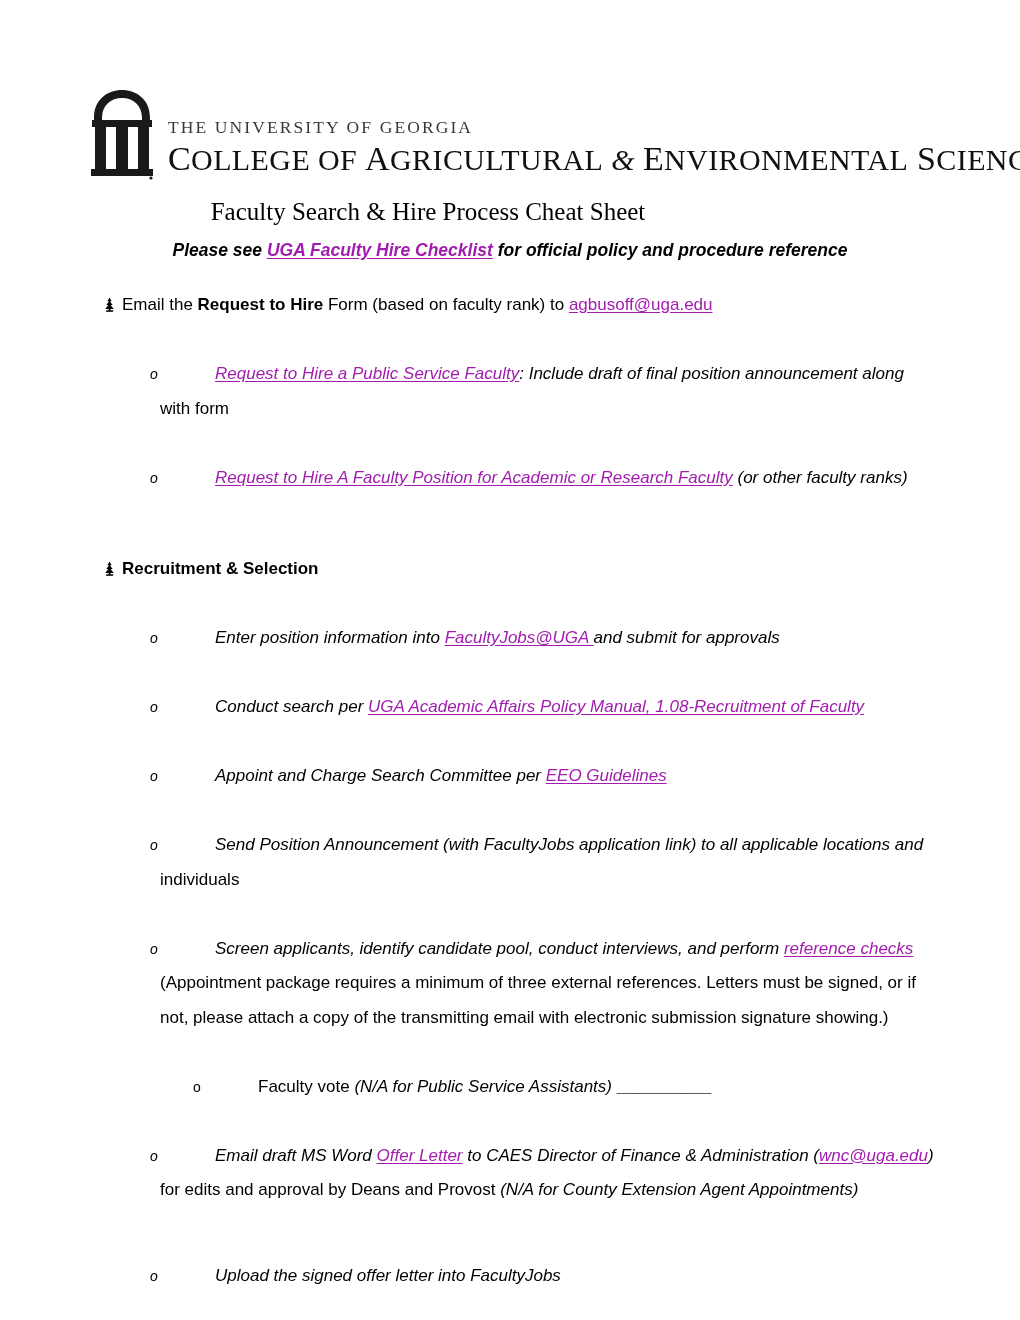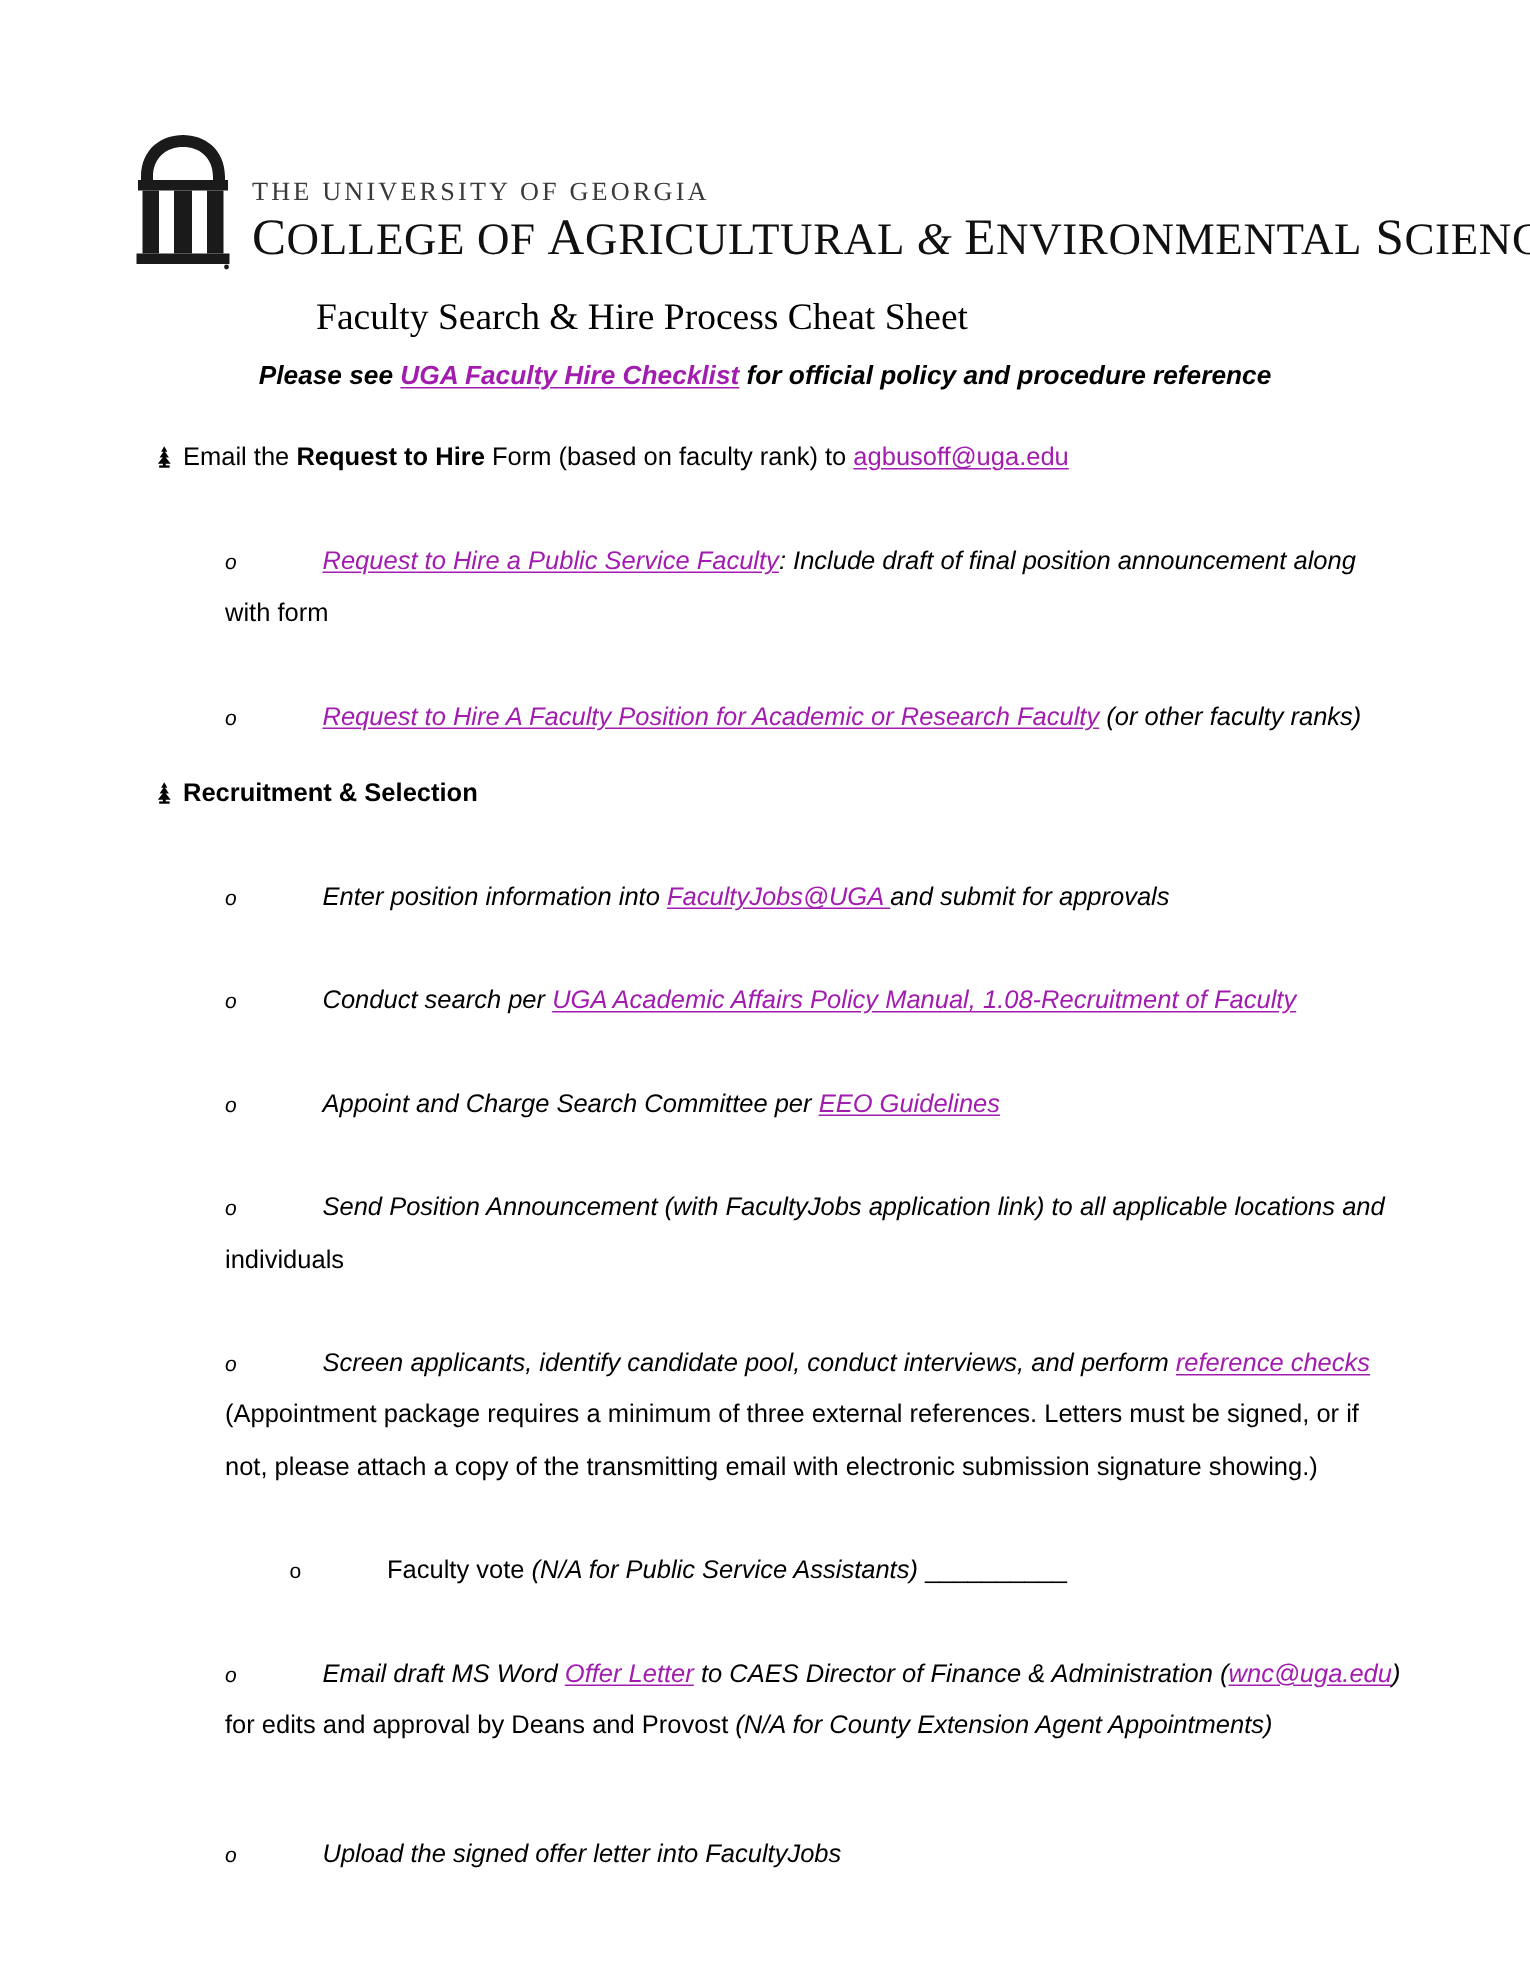--- a/index.html
+++ b/index.html
@@ -143,20 +143,21 @@
     font-size: 14px;
     vertical-align: baseline;
   }
   .lvl2 .txt { text-indent: 0; }
 
   
   .lvl2 { padding-left: 215px; }
   .lvl2-hang {
     padding-left: 150px;
     text-indent: 0;
+    margin-left: 10px;
   }
 
   
   .lvl3 {
     padding-left: 258px;
     text-indent: -65px;
   }
   .lvl3 .marker {
     display: inline-block;
     width: 65px;
@@ -165,23 +166,23 @@
   }
 
   .spacer { height: 34.5px; }
   .spacer-half { height: 17px; }
 
   a.lnk, .lnk {
     color: #a21caf;
     text-decoration: underline;
     text-underline-offset: 2px;
   }
-  .bold { font-weight: 700; }
+  .bold { font-weight: 700; margin-top: 40px; }
   .ital { font-style: italic; }
-  .blank-line { letter-spacing: 0px; }
+  .blank-line { letter-spacing: 0px; font-weight: bold; }
 
   
   .pine { display: inline-block; width: 13px; height: 15px; vertical-align: -2px; }
 </style>
 </head>
 <body>
 
 <div class="page">
 
   <div class="logo-block">

